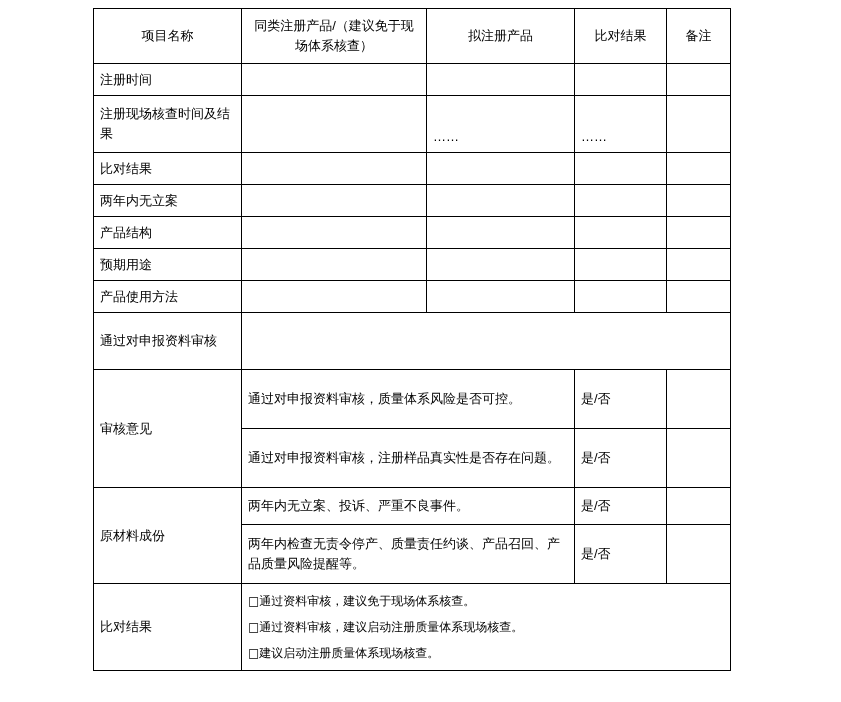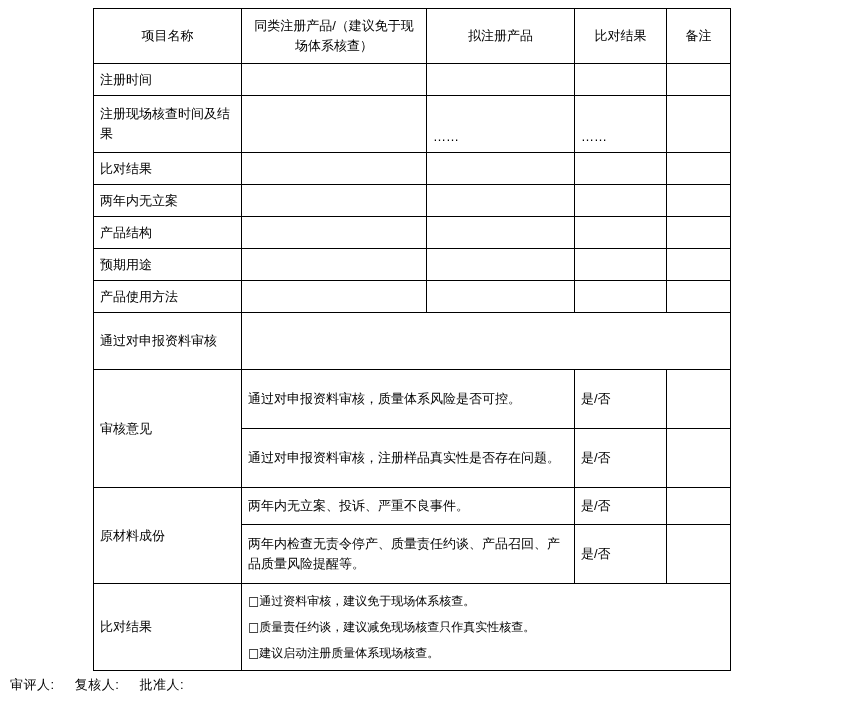--- a/index.html
+++ b/index.html
@@ -166,26 +166,21 @@
       <tr>
         <td colspan="2" style="height:48px">两年内检查无责令停产、质量责任约谈、产品召回、产品质量风险提醒等。</td>
         <td class="c3 center">是/否</td>
         <td class="c4"></td>
       </tr>
 
       <tr>
         <td class="c0">比对结果</td>
         <td colspan="4" style="height:76px; padding:4px 6px">
           <span class="opt-line chk">□通过资料审核，建议免于现场体系核查。</span>
-          <span class="opt-line chk">□质量责任约谈，建议减免现场核查只作真实性核查。</span>
+          <span class="opt-line chk">□通过资料审核，建议启动注册质量体系现场核查。</span>
           <span class="opt-line chk">□建议启动注册质量体系现场核查。</span>
         </td>
       </tr>
     </tbody>
   </table>
 
-  <div class="footer">
-    <span>审评人:</span>
-    <span>复核人:</span>
-    <span>批准人:</span>
-  </div>
 
 </div>
 
 </body></html>

